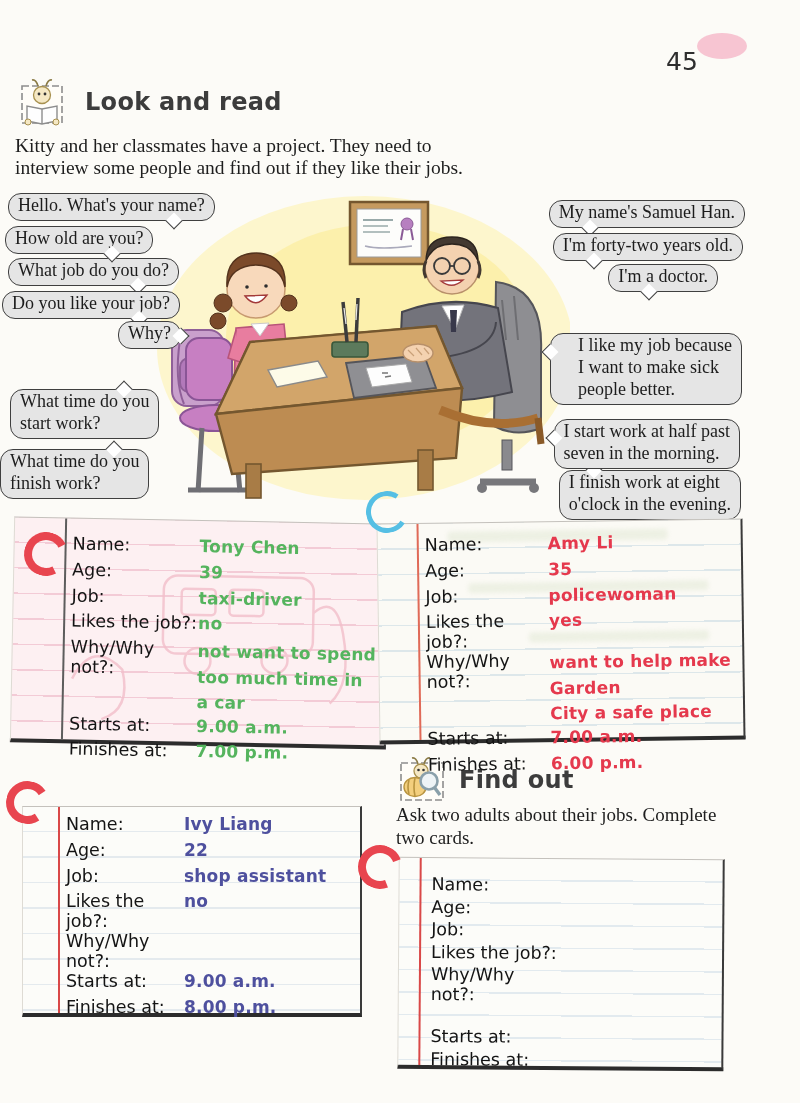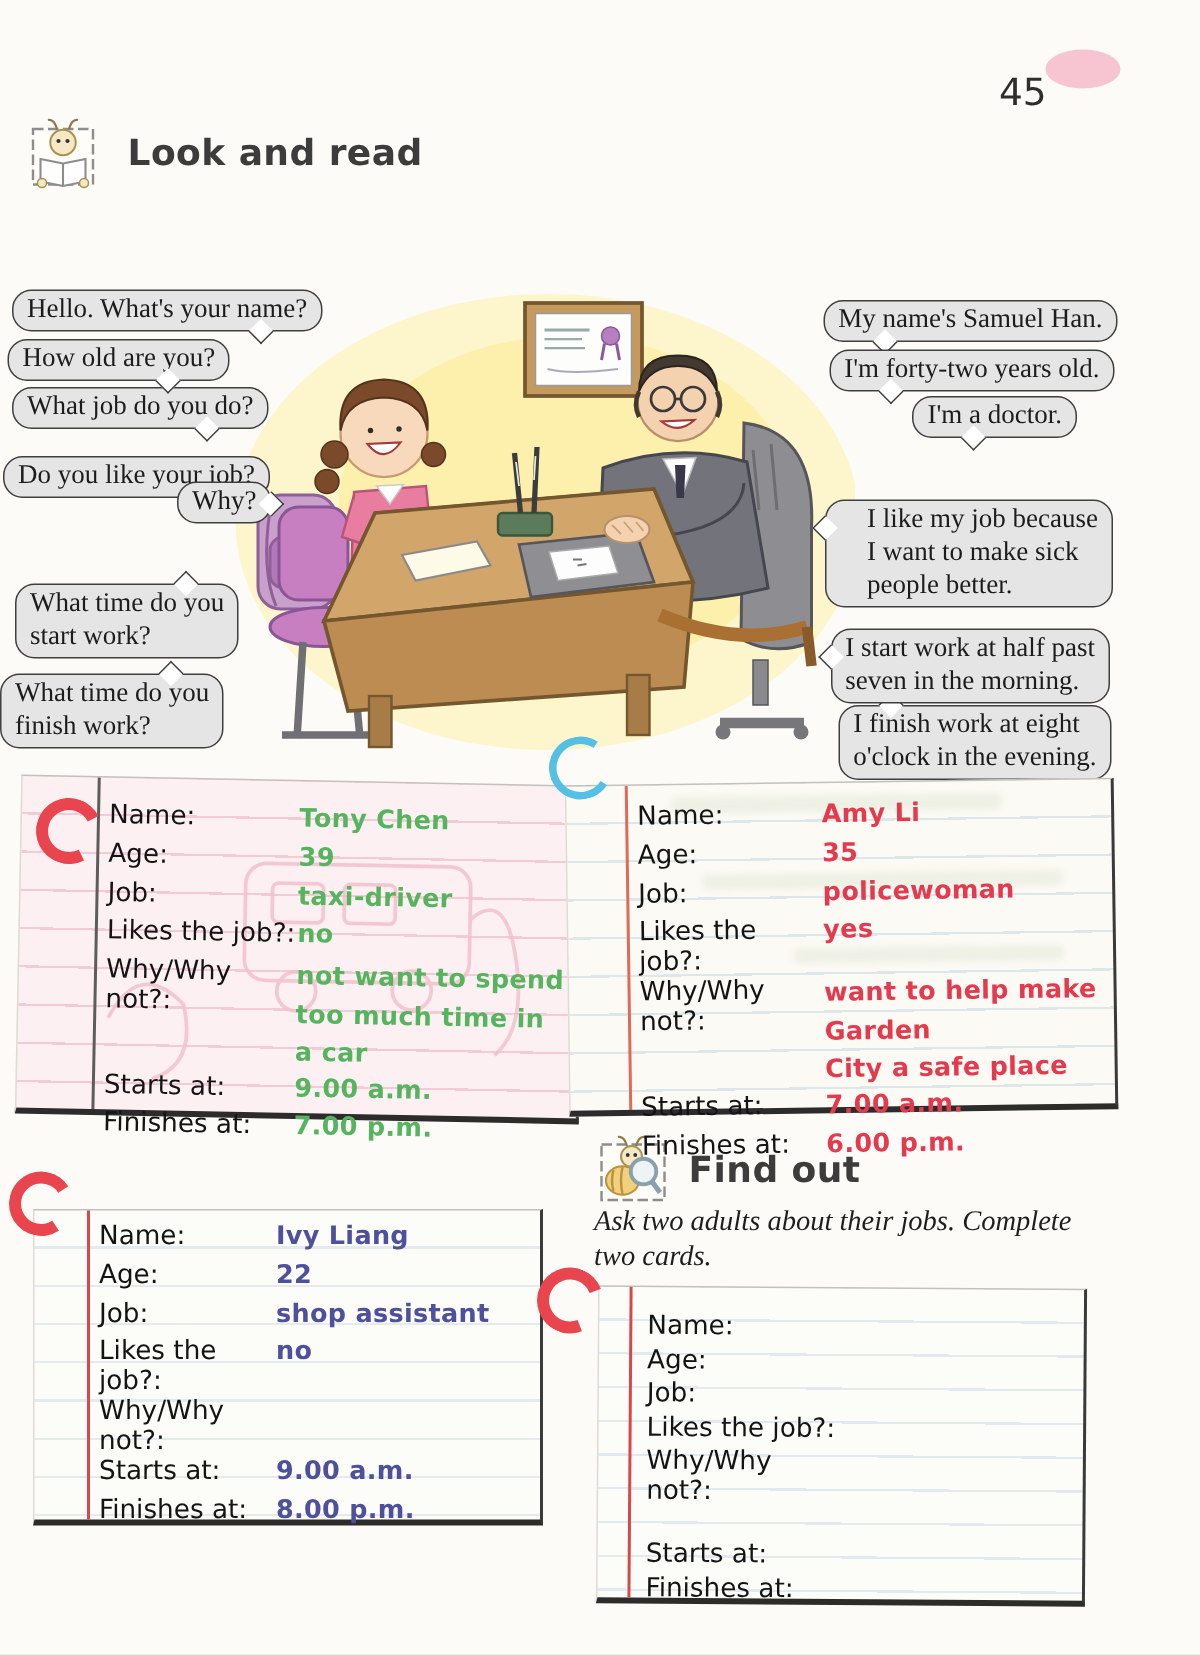--- a/index.html
+++ b/index.html
@@ -7,21 +7,21 @@
         font-family:"Liberation Serif",serif;}
 
   
   .pgnum-blob{position:absolute;border-radius:50%;}
   .pgnum{position:absolute;font-family:"DejaVu Sans",sans-serif;font-size:25px;color:#2e2e2e;}
 
   .section-icon{position:absolute;overflow:visible;}
   .h1{position:absolute;font-family:"DejaVu Sans",sans-serif;font-weight:bold;
       font-size:24px;color:#3c3c3c;letter-spacing:.3px;}
   .intro{position:absolute;font-size:19.5px;line-height:22px;color:#1e1e1e;white-space:pre-line;}
-  .instruction{position:absolute;font-style:italic;font-size:19px;line-height:22.5px;
+  .instruction{position:absolute;font-size:19px;line-height:22.5px;
       color:#1e1e1e;white-space:pre-line;}
 
   
   .bubble{position:absolute;background:#e5e5e5;border:1.7px solid #3f3f3f;border-radius:13px;
       padding:1px 9px 3px;font-size:18px;line-height:1.22;color:#1c1c1c;
       white-space:nowrap;z-index:3;}
   .bubble.ml{white-space:pre-line;}
   .bubble::after{content:"";position:absolute;width:11px;height:11px;background:#fff;
       transform:rotate(45deg);}
   .tb::after{bottom:-7px;border-bottom:1.7px solid #3f3f3f;border-right:1.7px solid #3f3f3f;}
@@ -80,20 +80,22 @@
     <path d="M28,10 Q30,3 34,4" stroke="#8a7a45" stroke-width="1.5" fill="none"></path>
     <circle cx="24" cy="19" r="8.5" fill="#f5e8c4" stroke="#a8914f" stroke-width="1.3"></circle>
     <circle cx="21" cy="18" r="1.4" fill="#333"></circle>
       <circle cx="27" cy="18" r="1.4" fill="#333"></circle>
     <path d="M9,45 L9,30 L24,33 L39,30 L39,45 L24,48 Z" fill="#fefefe" stroke="#8d8d8d" stroke-width="1.4"></path>
     <line x1="24" y1="33" x2="24" y2="48" stroke="#8d8d8d" stroke-width="1.4"></line>
     <circle cx="10" cy="46" r="3" fill="#f5e8c4" stroke="#a8914f"></circle>
     <circle cx="38" cy="46" r="3" fill="#f5e8c4" stroke="#a8914f"></circle>
   </svg>
   <div class="h1" style="left:85px;top:88px;">Look and read</div>
+  <div class="intro" style="left:15px;top:135px;width:530px;">Kitty and her classmates have a project. They need to
+interview some people and find out if they like their jobs.</div>
 
   <svg class="illus" width="420" height="322" viewBox="0 0 420 322">
     <ellipse cx="215" cy="158" rx="208" ry="152" fill="#fdf6cd"></ellipse>
     <ellipse cx="228" cy="146" rx="152" ry="112" fill="#fbefa6" opacity="0.85"></ellipse>
 
     <rect x="200" y="12" width="78" height="62" fill="#c59a5f" stroke="#74572f" stroke-width="2.5"></rect>
     <rect x="207" y="19" width="64" height="48" fill="#fdfdfb" stroke="#9a9a9a" stroke-width="1"></rect>
     <line x1="213" y1="30" x2="243" y2="30" stroke="#9aa" stroke-width="2"></line>
     <line x1="213" y1="36" x2="238" y2="36" stroke="#9aa" stroke-width="1.5"></line>
     <line x1="213" y1="42" x2="240" y2="42" stroke="#9aa" stroke-width="1.5"></line>
@@ -164,21 +166,21 @@
     <path d="M388,228 L391,254" stroke="#8a5a28" stroke-width="7"></path>
     <rect x="352" y="250" width="10" height="30" fill="#8a8a8e" stroke="#55555a"></rect>
     <path d="M330,292 L386,292" stroke="#77777b" stroke-width="7"></path>
     <circle cx="332" cy="298" r="5" fill="#77777b"></circle>
       <circle cx="384" cy="298" r="5" fill="#77777b"></circle>
   </svg>
 
   <div class="bubble tb tr" style="left:8px;top:193px;">Hello. What's your name?</div>
   <div class="bubble tb tr" style="left:8px;top:258px;">What job do you do?</div>
   <div class="bubble tb tr" style="left:5px;top:226px;">How old are you?</div>
-  <div class="bubble tb tr" style="left:2px;top:304px;">Do you like your job?</div>
+  <div class="bubble tb tr" style="left:2px;top:291px;">Do you like your job?</div>
   <div class="bubble ts-r" style="left:118px;top:321px;">Why?</div>
   <div class="bubble ml tt tr" style="left:10px;top:389px;">What time do you
 start work?</div>
   <div class="bubble ml tt tr" style="left:0px;top:449px;">What time do you
 finish work?</div>
 
   <div class="bubble tb tl" style="right:55px;top:200px;">My name's Samuel Han.</div>
   <div class="bubble tb tl" style="right:57px;top:233px;">I'm forty-two years old.</div>
   <div class="bubble tb tl" style="right:82px;top:264px;">I'm a doctor.</div>
   <div class="bubble ml ts-l" style="right:58px;top:333px;padding-left:27px;">I like my job because

